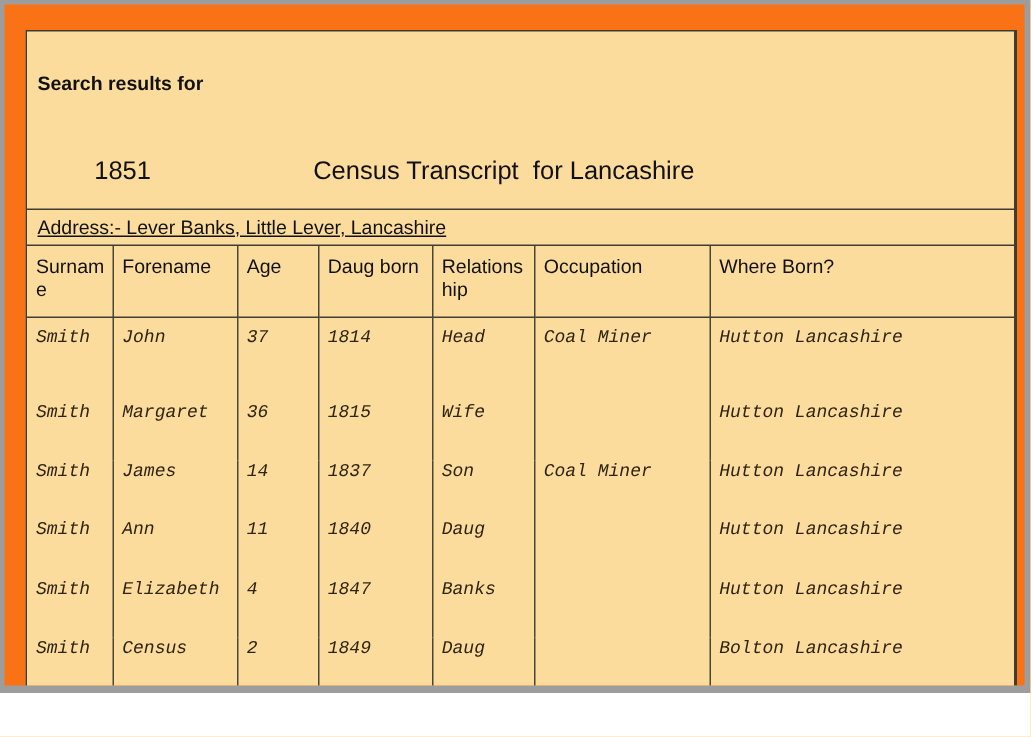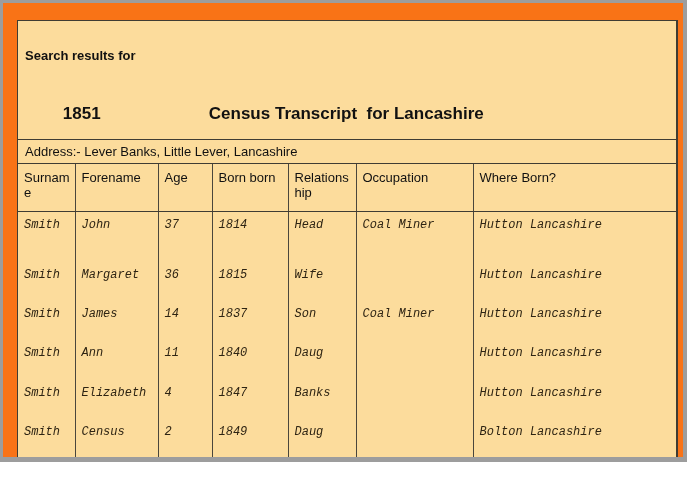--- a/index.html
+++ b/index.html
@@ -38,34 +38,35 @@
     padding-left:7px;
   }
   .search-label{
     padding-top:27px;
     font-size:13px;
     font-weight:bold;
   }
   .title-line{
     margin-top:21px;
     font-size:17px;
-    font-weight:bold;
+    font-weight:normal;
     white-space:pre;
   }
   .year{
     display:inline-block;
     width:146px;
   }
   .address-row{
     height:24px;
     border-bottom:1px solid var(--panel-border);
     font-size:13px;
     padding-left:7px;
     display:flex;
     align-items:center;
+    text-decoration:underline;
   }
   table.census{
     width:100%;
     height:300px;
     border-collapse:collapse;
     table-layout:fixed;
   }
   table.census th{
     font-size:13px;
     font-weight:normal;
@@ -118,21 +119,21 @@
         <col style="width:76px">
           <col style="width:68px">
           <col style="width:117px">
         <col>
       </colgroup>
       <thead>
         <tr>
           <th>Surname</th>
           <th>Forename</th>
           <th>Age</th>
-          <th>Born born</th>
+          <th>Daug born</th>
           <th>Relationship</th>
           <th>Occupation</th>
           <th>Where Born?</th>
         </tr>
       </thead>
       <tbody class="rows" id="rows-body">
           <tr>
             <td>Smith</td>
             <td>John</td>
             <td>37</td>

